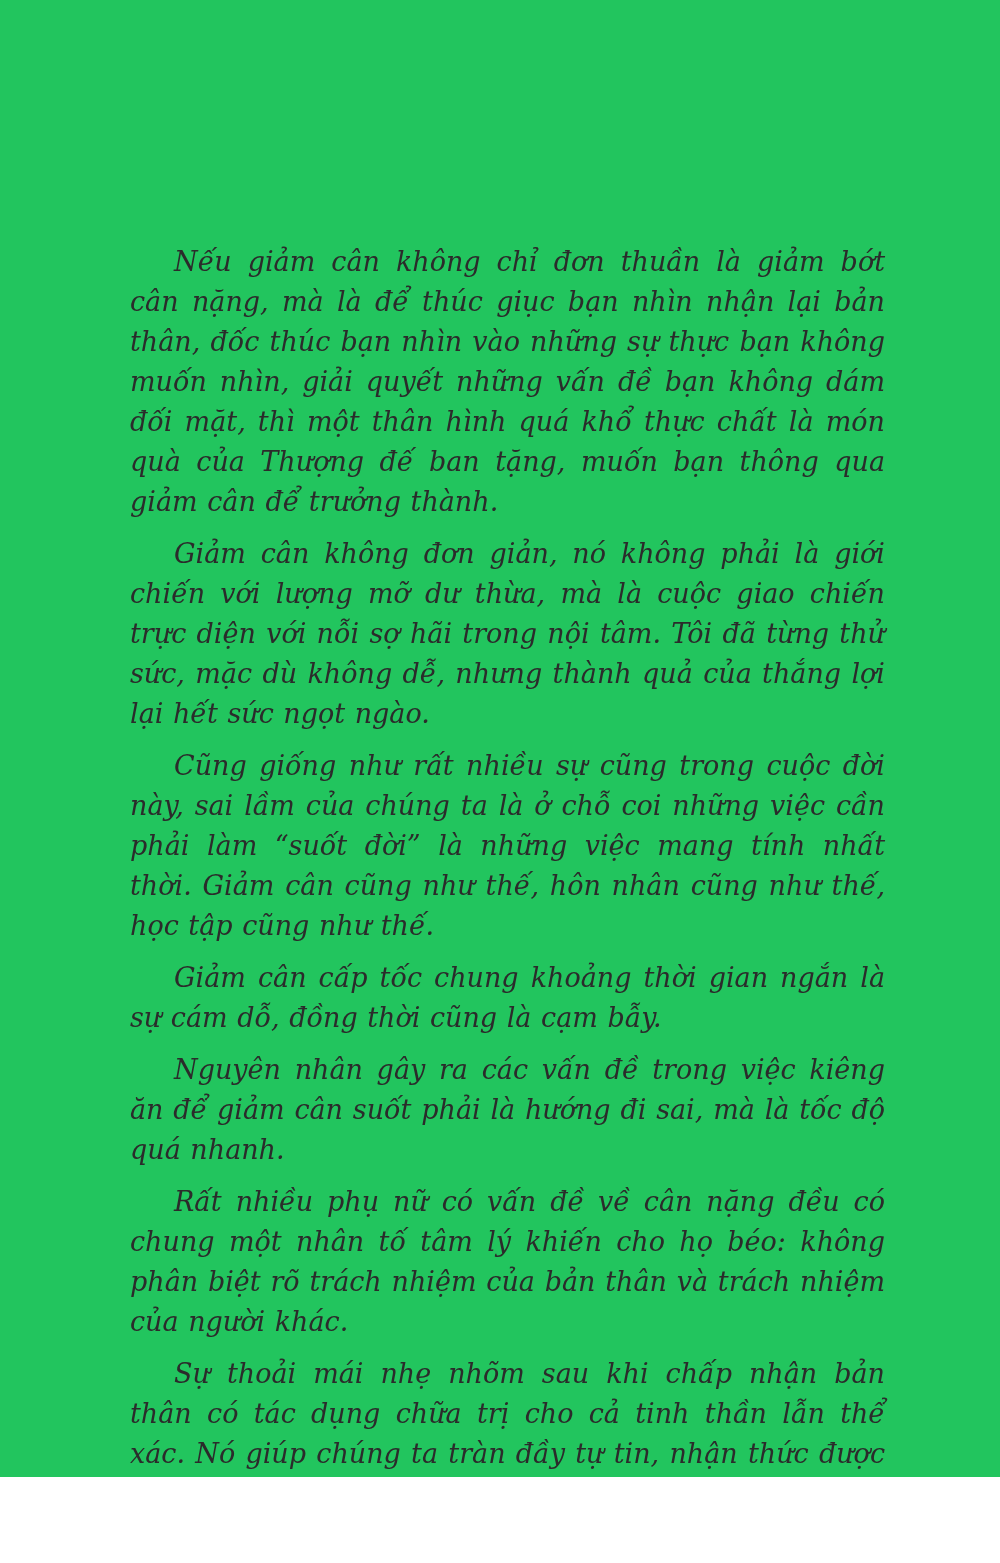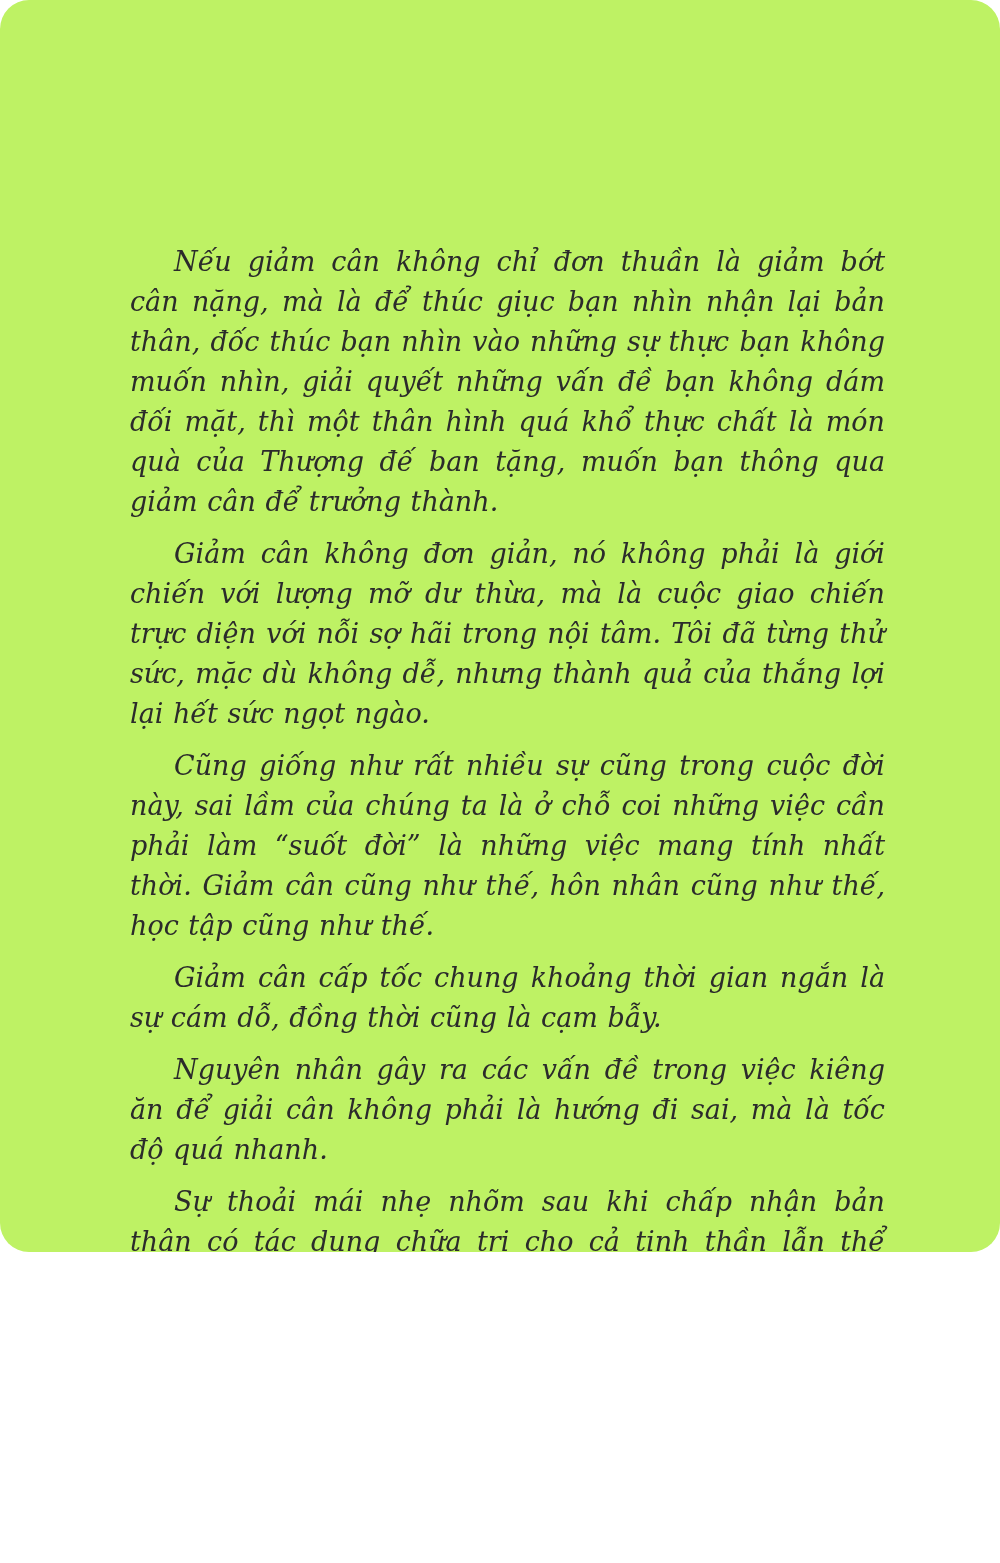--- a/index.html
+++ b/index.html
@@ -4,27 +4,26 @@
 <title>Book page</title>
 <style>
   html, body {
     margin: 0;
     padding: 0;
     background: #ffffff;
   }
   .page {
     position: relative;
     width: 1000px;
-    height: 1252px;
+    height: 1477px;
     margin: 0 auto;
-    background: #bef264;
+    background: #22c55e;
     box-sizing: border-box;
     padding: 242px 115px 0 130px;
     overflow: hidden;
-    border-radius: 29px;
   }
   .page-text p {
     font-family: "DejaVu Serif", "Liberation Serif", serif;
     font-style: italic;
     font-weight: normal;
     font-size: 27px;
     line-height: 40px;
     color: #2b2b2b;
     text-align: justify;
     text-indent: 44px;
@@ -34,16 +33,17 @@
 </style>
 </head>
 <body>
 
 <div class="page">
   <div class="page-text">
     <p>Nếu giảm cân không chỉ đơn thuần là giảm bớt cân nặng, mà là để thúc giục bạn nhìn nhận lại bản thân, đốc thúc bạn nhìn vào những sự thực bạn không muốn nhìn, giải quyết những vấn đề bạn không dám đối mặt, thì một thân hình quá khổ thực chất là món quà của Thượng đế ban tặng, muốn bạn thông qua giảm cân để trưởng thành.</p>
     <p>Giảm cân không đơn giản, nó không phải là giới chiến với lượng mỡ dư thừa, mà là cuộc giao chiến trực diện với nỗi sợ hãi trong nội tâm. Tôi đã từng thử sức, mặc dù không dễ, nhưng thành quả của thắng lợi lại hết sức ngọt ngào.</p>
     <p>Cũng giống như rất nhiều sự cũng trong cuộc đời này, sai lầm của chúng ta là ở chỗ coi những việc cần phải làm “suốt đời” là những việc mang tính nhất thời. Giảm cân cũng như thế, hôn nhân cũng như thế, học tập cũng như thế.</p>
     <p>Giảm cân cấp tốc chung khoảng thời gian ngắn là sự cám dỗ, đồng thời cũng là cạm bẫy.</p>
-    <p>Nguyên nhân gây ra các vấn đề trong việc kiêng ăn để giải cân không phải là hướng đi sai, mà là tốc độ quá nhanh.</p>
+    <p>Nguyên nhân gây ra các vấn đề trong việc kiêng ăn để giảm cân suốt phải là hướng đi sai, mà là tốc độ quá nhanh.</p>
+    <p>Rất nhiều phụ nữ có vấn đề về cân nặng đều có chung một nhân tố tâm lý khiến cho họ béo: không phân biệt rõ trách nhiệm của bản thân và trách nhiệm của người khác.</p>
     <p>Sự thoải mái nhẹ nhõm sau khi chấp nhận bản thân có tác dụng chữa trị cho cả tinh thần lẫn thể xác. Nó giúp chúng ta tràn đầy tự tin, nhận thức được giới hạn khả năng của chính mình, từ đó không khắt khe với người khác, cũng không khắt khe với bản thân.</p>
   </div>
 </div>
 
 </body></html>

